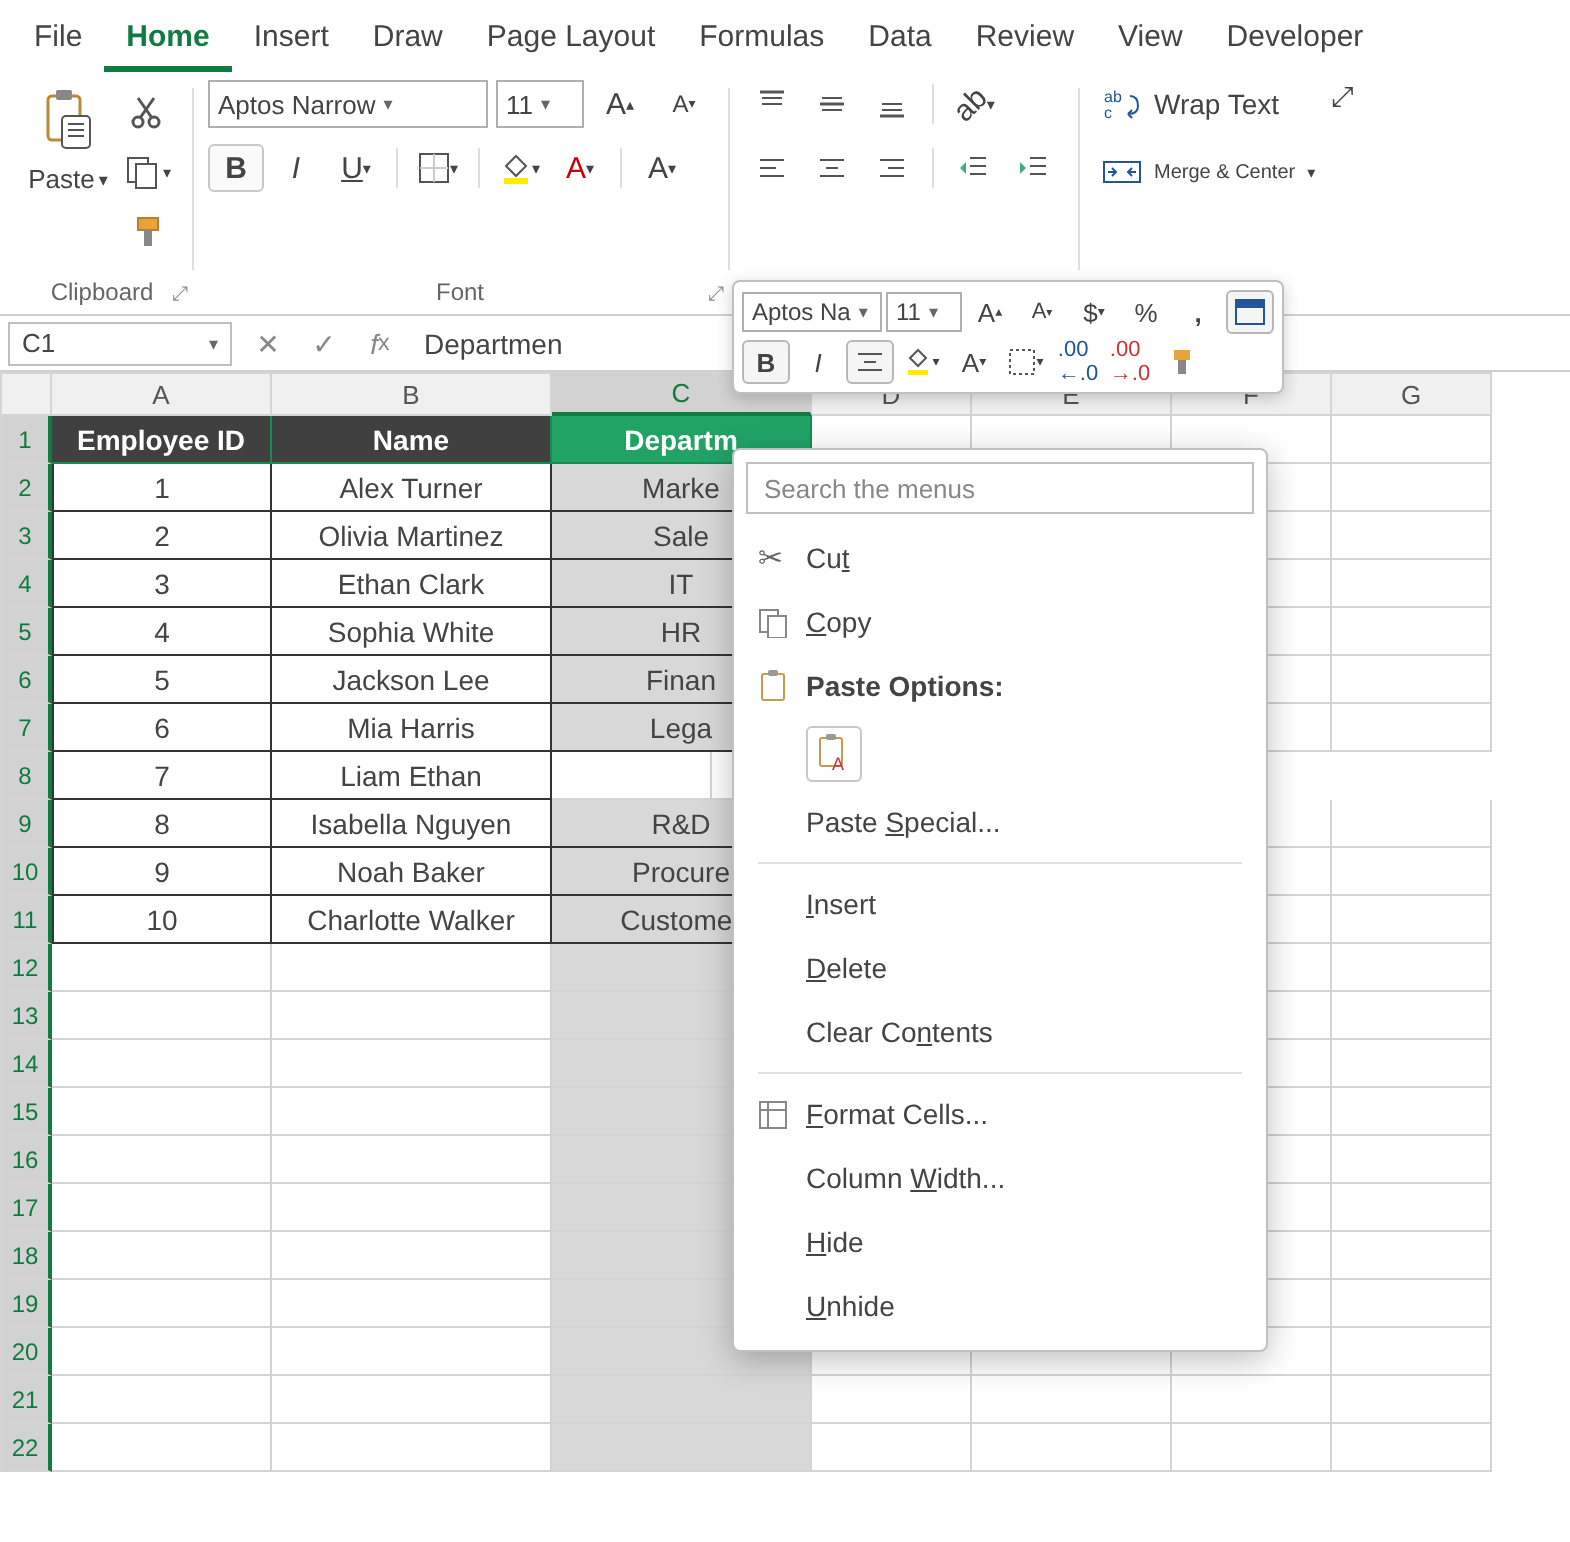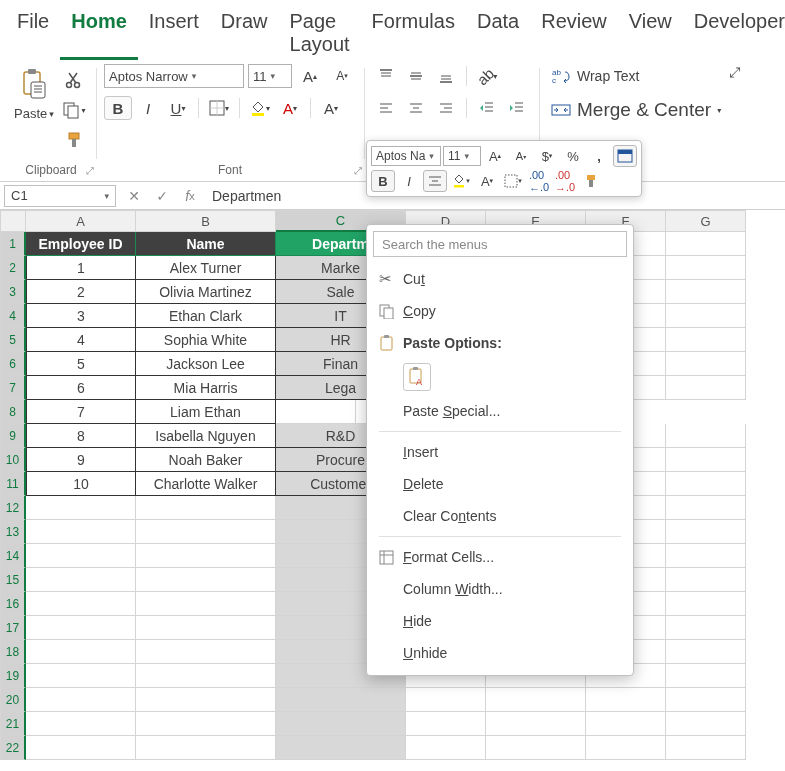--- a/index.html
+++ b/index.html
@@ -1,20 +1,20 @@
 <!DOCTYPE html>
 <html><head>
 <meta charset="utf-8">
 <style>
 * { box-sizing: border-box; margin: 0; padding: 0; font-family: "Segoe UI", Arial, sans-serif; }
 body { background: #fff; width: 785px; height: 771px; overflow: hidden; position: relative; font-size: 14px; color: #444; }
 
 
 .menubar { display: flex; gap: 0; padding: 6px 6px 0 6px; }
-.menubar .item { padding: 4px 11px; cursor: pointer; font-size: 20px; }
+.menubar .item { padding: 4px 11px; cursor: pointer; font-size: 15px; }
 .menubar .item.active { border-bottom: 3px solid #107c41; font-weight: 600; color: #107c41; padding-bottom: 6px; }
 
 
 .ribbon { display: flex; border-bottom: 1px solid #d0d0d0; padding: 4px 6px 2px 6px; height: 122px; }
 .rgroup { display: flex; flex-direction: column; justify-content: space-between; padding: 0 8px; position: relative; }
 .rgroup + .rgroup::before { content: ""; position: absolute; left: 0; top: 4px; bottom: 20px; width: 1px; background: #e0e0e0; }
 .rgroup .controls { display: flex; gap: 6px; align-items: flex-start; }
 .rgroup .label { text-align: center; font-size: 12px; color: #666; padding: 2px 0; }
 .rgroup .launcher { position: absolute; right: 2px; bottom: 2px; font-size: 10px; color: #888; }
 
@@ -277,21 +277,21 @@
           </div>
         <span style="font-size:14px">Wrap Text</span>
       </div>
       <div class="btnrow">
         <div class="iconbtn">
             <svg width="20" height="16">
               <rect x="1" y="3" width="18" height="10" fill="none" stroke="#259"></rect>
               <path d="M3 8 L7 8 M5 6 L7 8 L5 10 M17 8 L13 8 M15 6 L13 8 L15 10" stroke="#259" fill="none"></path>
             </svg>
           </div>
-        <span style="font-size:19px">Merge &amp; Center</span>
+        <span style="font-size:10px">Merge &amp; Center</span>
         <span style="font-size:8px;margin-left:4px">▾</span>
       </div>
     </div>
     <div class="label"></div>
   </div>
   <div class="launcher" style="right:6px">⤢</div>
 </div>
 
 <div class="fbarrow">
   <div class="namebox">

